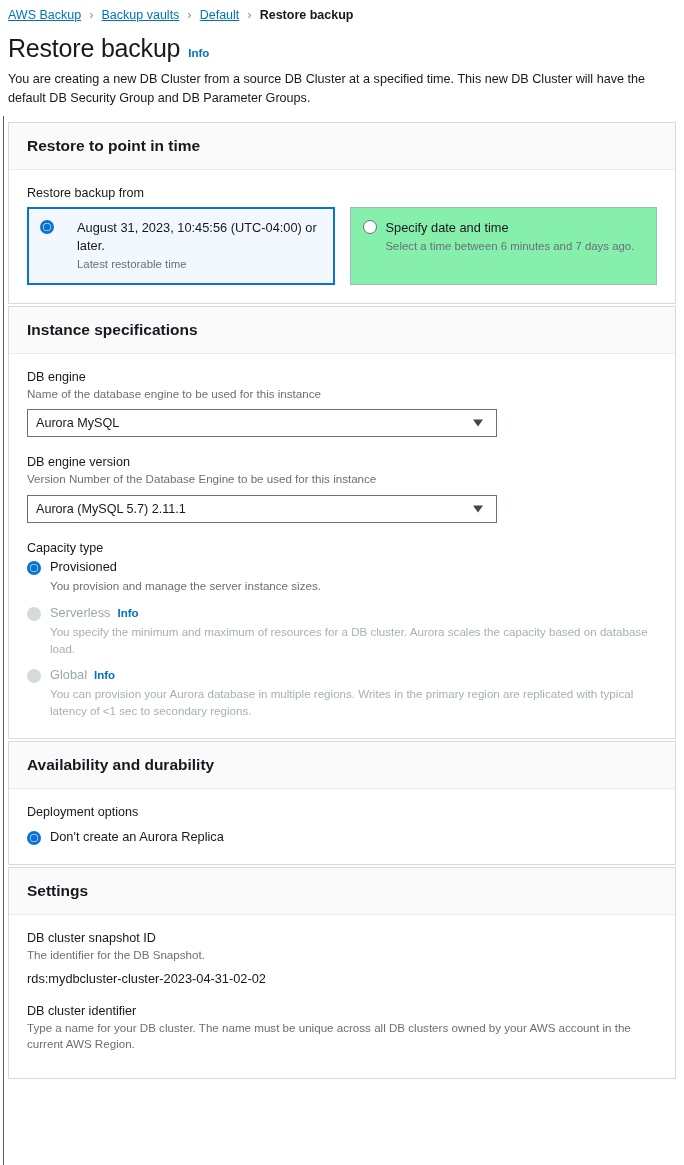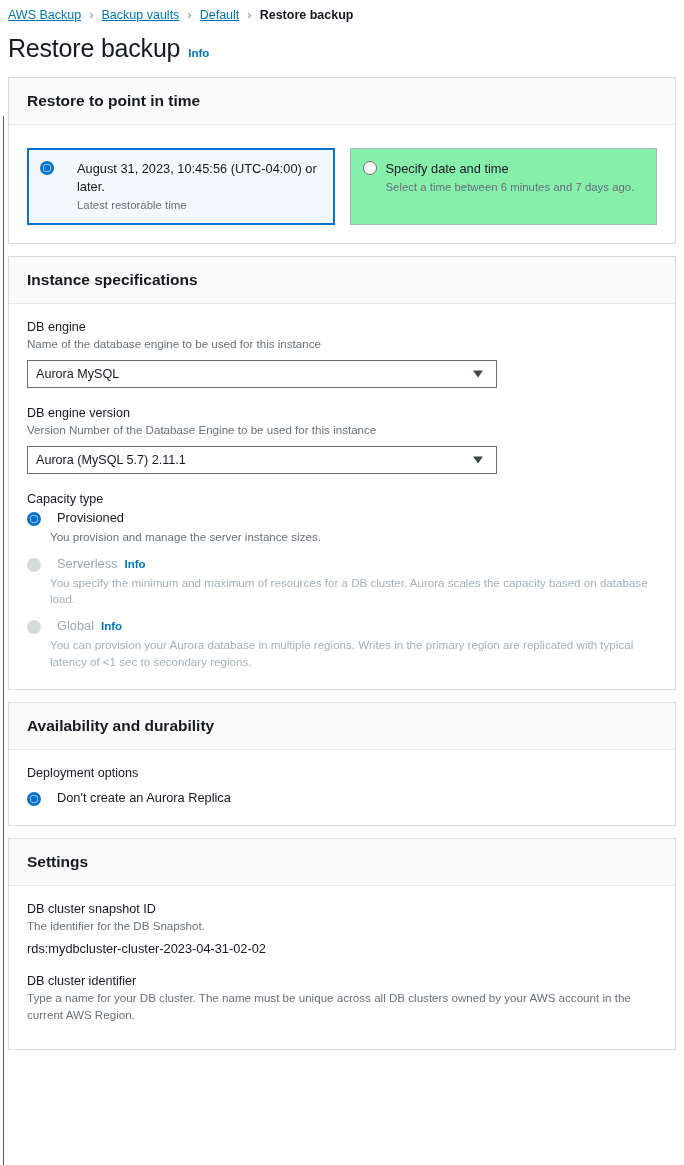--- a/index.html
+++ b/index.html
@@ -74,21 +74,21 @@
     left: 3px; top: 116px;
     width: 1px; height: 1049px;
     background: #545b64;
   }
 
   
   .sections { padding: 14px 8px 0 8px; }
   .card {
     border: 1px solid #d5dbdb;
     background: #ffffff;
-    margin-bottom: 12px;
+    margin-bottom: 2px;
   }
   .card-head {
     background: #fafafa;
     border-bottom: 1px solid #e9ebed;
     padding: 14px 18px;
   }
   .card-head h2 {
     margin: 0;
     font-size: 15.5px;
     font-weight: 700;
@@ -188,21 +188,21 @@
   }
   .radio.disabled {
     border: none;
     background: #d5dbdb;
   }
 
   
   .radio-group { margin-top: 2px; }
   .radio-row {
     display: flex;
-    gap: 16px;
+    gap: 9px;
     align-items: flex-start;
     margin-top: 9px;
   }
   .radio-row:first-child { margin-top: 5px; }
   .radio-label {
     font-size: 12.8px;
     color: #16191f;
     line-height: 1.32;
     display: flex;
     align-items: baseline;
@@ -243,29 +243,31 @@
     <span class="crumb-link">Default</span>
     <span class="crumb-sep">›</span>
     <span class="crumb-current">Restore backup</span>
   </nav>
 
   <div class="page-head">
     <div class="page-title-row">
       <h1 class="page-title">Restore backup</h1>
       <a class="info-link">Info</a>
     </div>
+    <p class="page-desc">You are creating a new DB Cluster from a source DB Cluster at a specified time. This new DB Cluster will have the default DB Security Group and DB Parameter Groups.</p>
   </div>
 
   <div class="sections">
 
     <section class="card">
       <div class="card-head">
         <h2>Restore to point in time</h2>
       </div>
       <div class="card-body">
+        <div class="field-label">Restore backup from</div>
         <div class="tile-row" style="margin-top:7px;">
 
           <div class="tile selected">
             <span class="radio checked"></span>
             <span class="tile-text">
               <span class="tile-title">August 31, 2023, 10:45:56 (UTC-04:00) or later.</span>
               <span class="tile-sub" style="display:block;">Latest restorable time</span>
             </span>
           </div>
 

